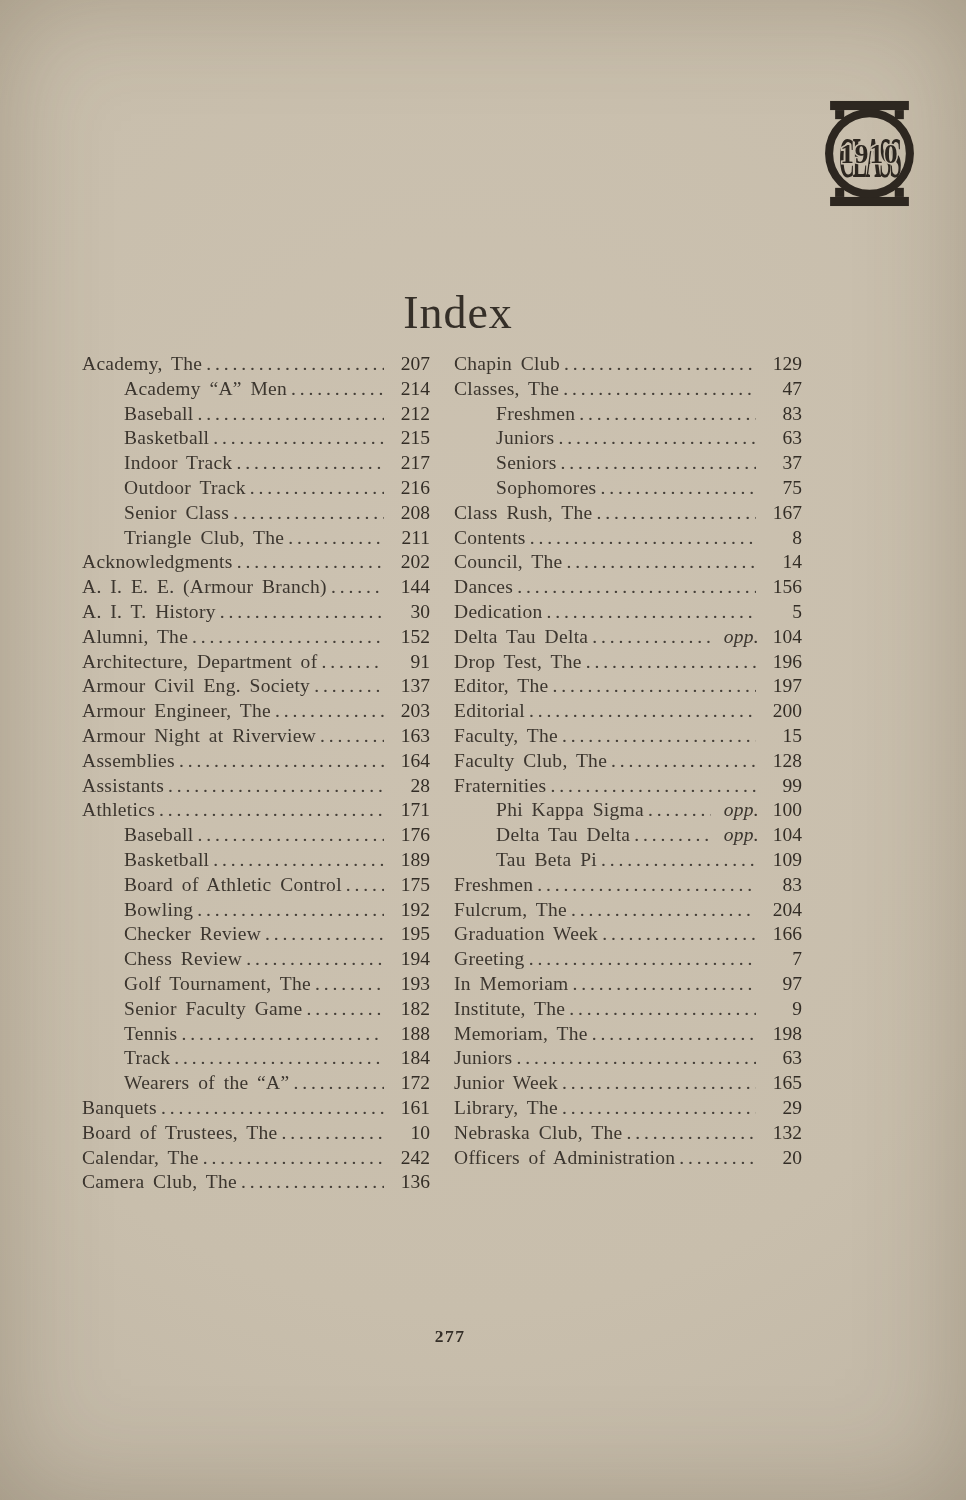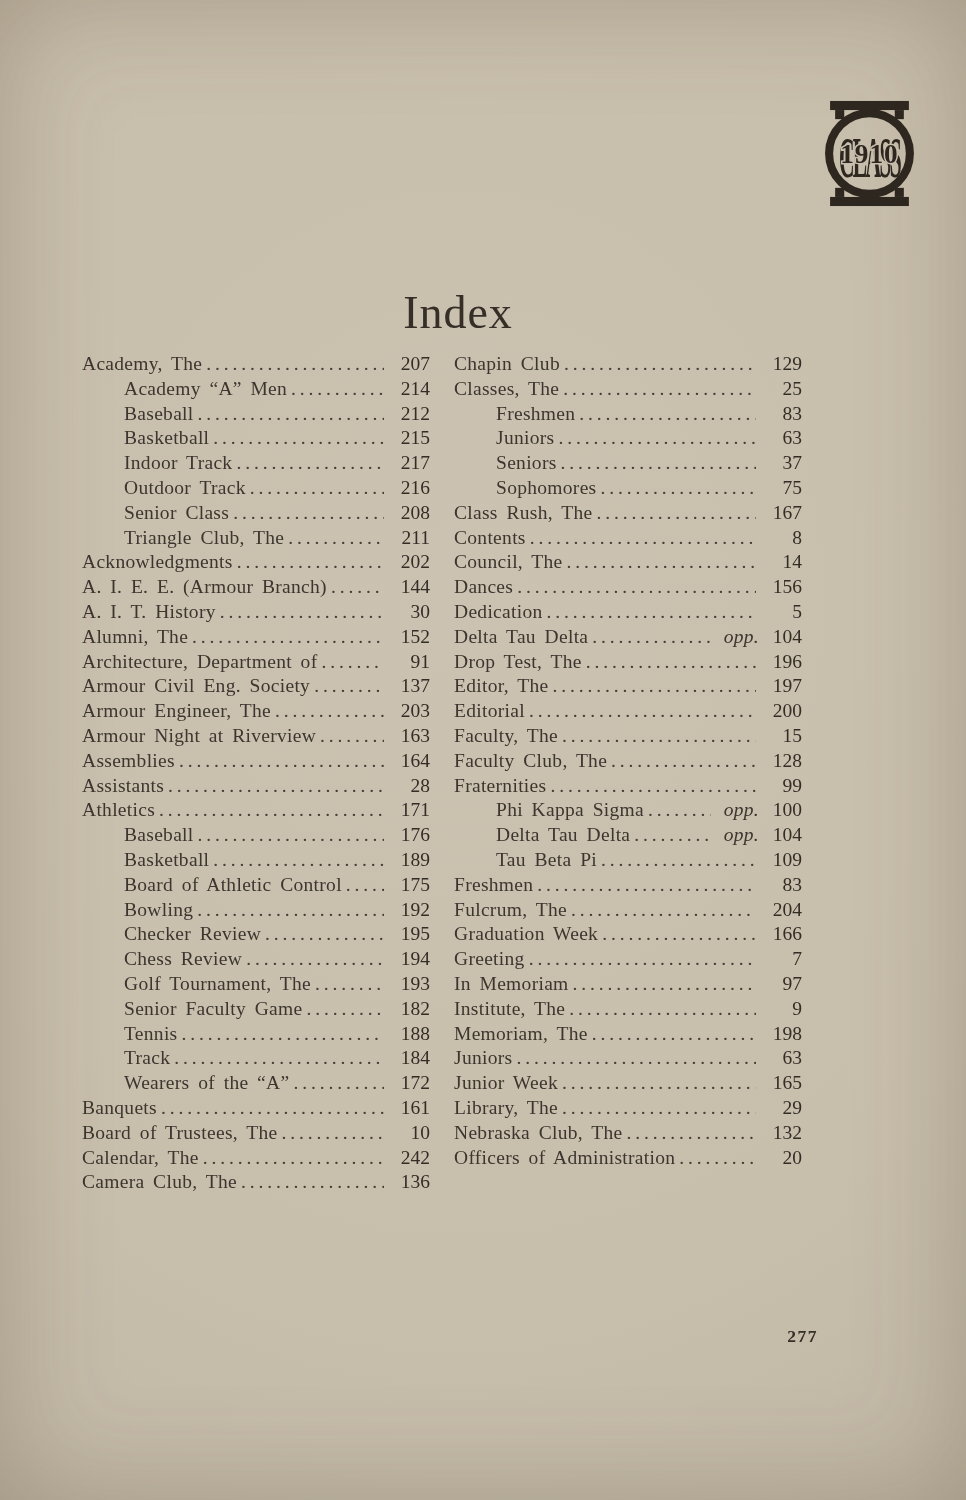--- a/index.html
+++ b/index.html
@@ -50,21 +50,21 @@
   }
   .leader::after {
     content: ". . . . . . . . . . . . . . . . . . . . . . . . . . . . . . . . . . . . . . . . . . . . . . . .";
     letter-spacing: -0.5px; color: #453f38;
   }
   .opp { margin-left: 10px; letter-spacing: 0.3px; font-style: italic; }
   .num { min-width: 36px; text-align: right; margin-left: 7px; color: #332d26; }
   
   .folio {
     position: absolute; left: 82px; top: 1326px; width: 736px;
-    text-align: right; font-size: 17.5px; font-weight: bold;
+    text-align: center; font-size: 17.5px; font-weight: bold;
     letter-spacing: 1.5px; color: #352f28;
   }
 </style>
 </head>
 <body>
 
 <div class="page">
 
   <div class="seal">
     <svg viewBox="0 0 98 104">
@@ -329,21 +329,21 @@
     <span class="label">Chapin Club</span>
     <span class="leader"></span>
 
     <span class="num">129</span>
   </div>
 
   <div class="row">
     <span class="label">Classes, The</span>
     <span class="leader"></span>
 
-    <span class="num">25</span>
+    <span class="num">47</span>
   </div>
 
   <div class="row indent">
     <span class="label">Freshmen</span>
     <span class="leader"></span>
 
     <span class="num">83</span>
   </div>
 
   <div class="row indent">

